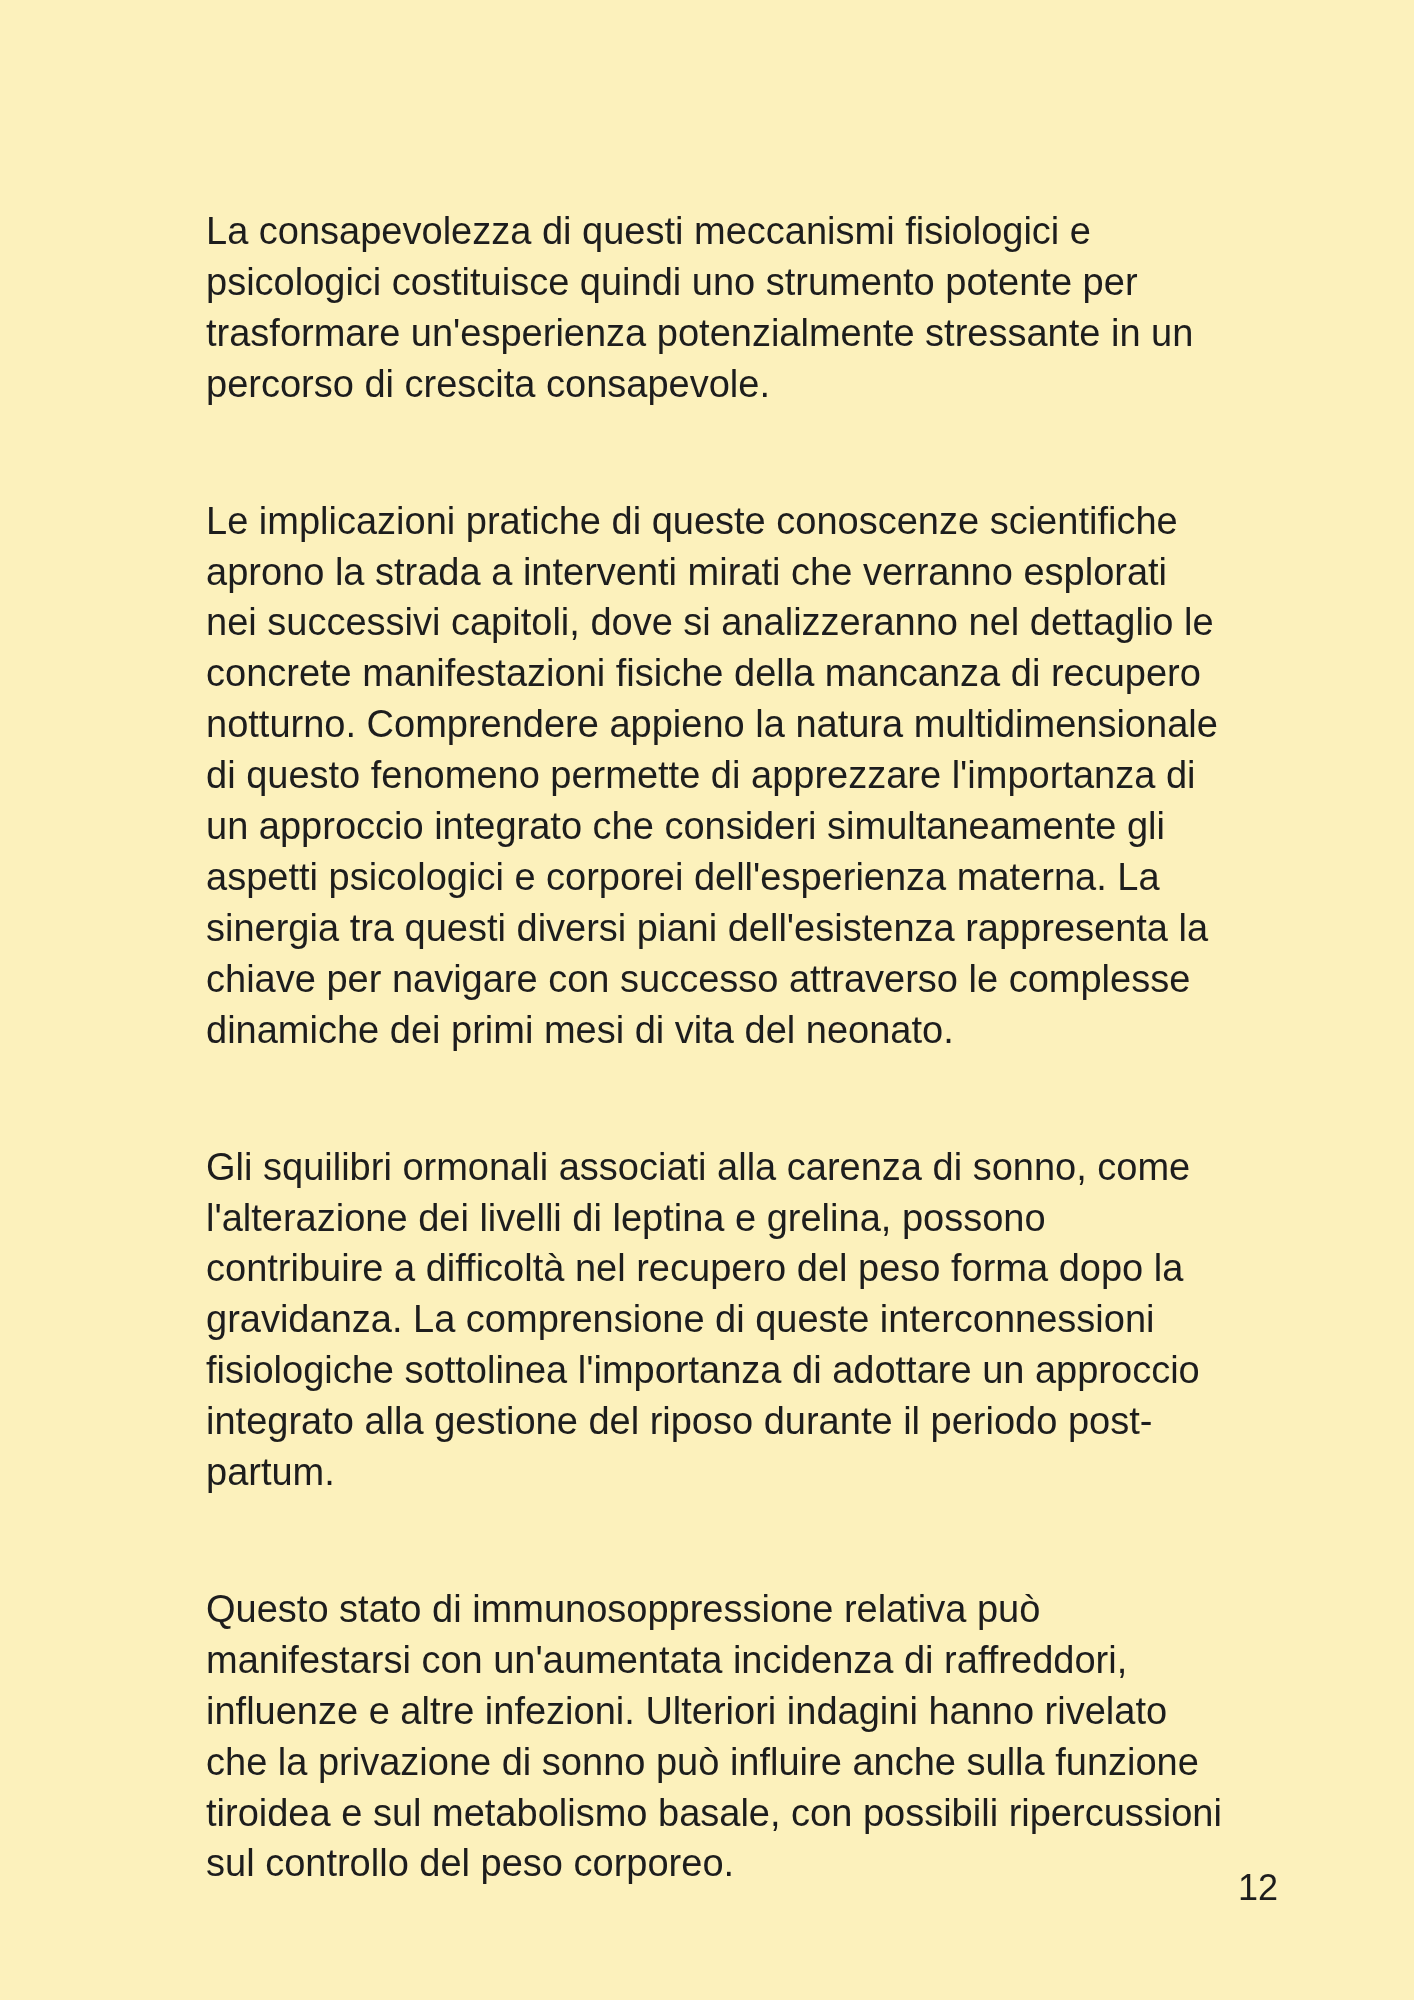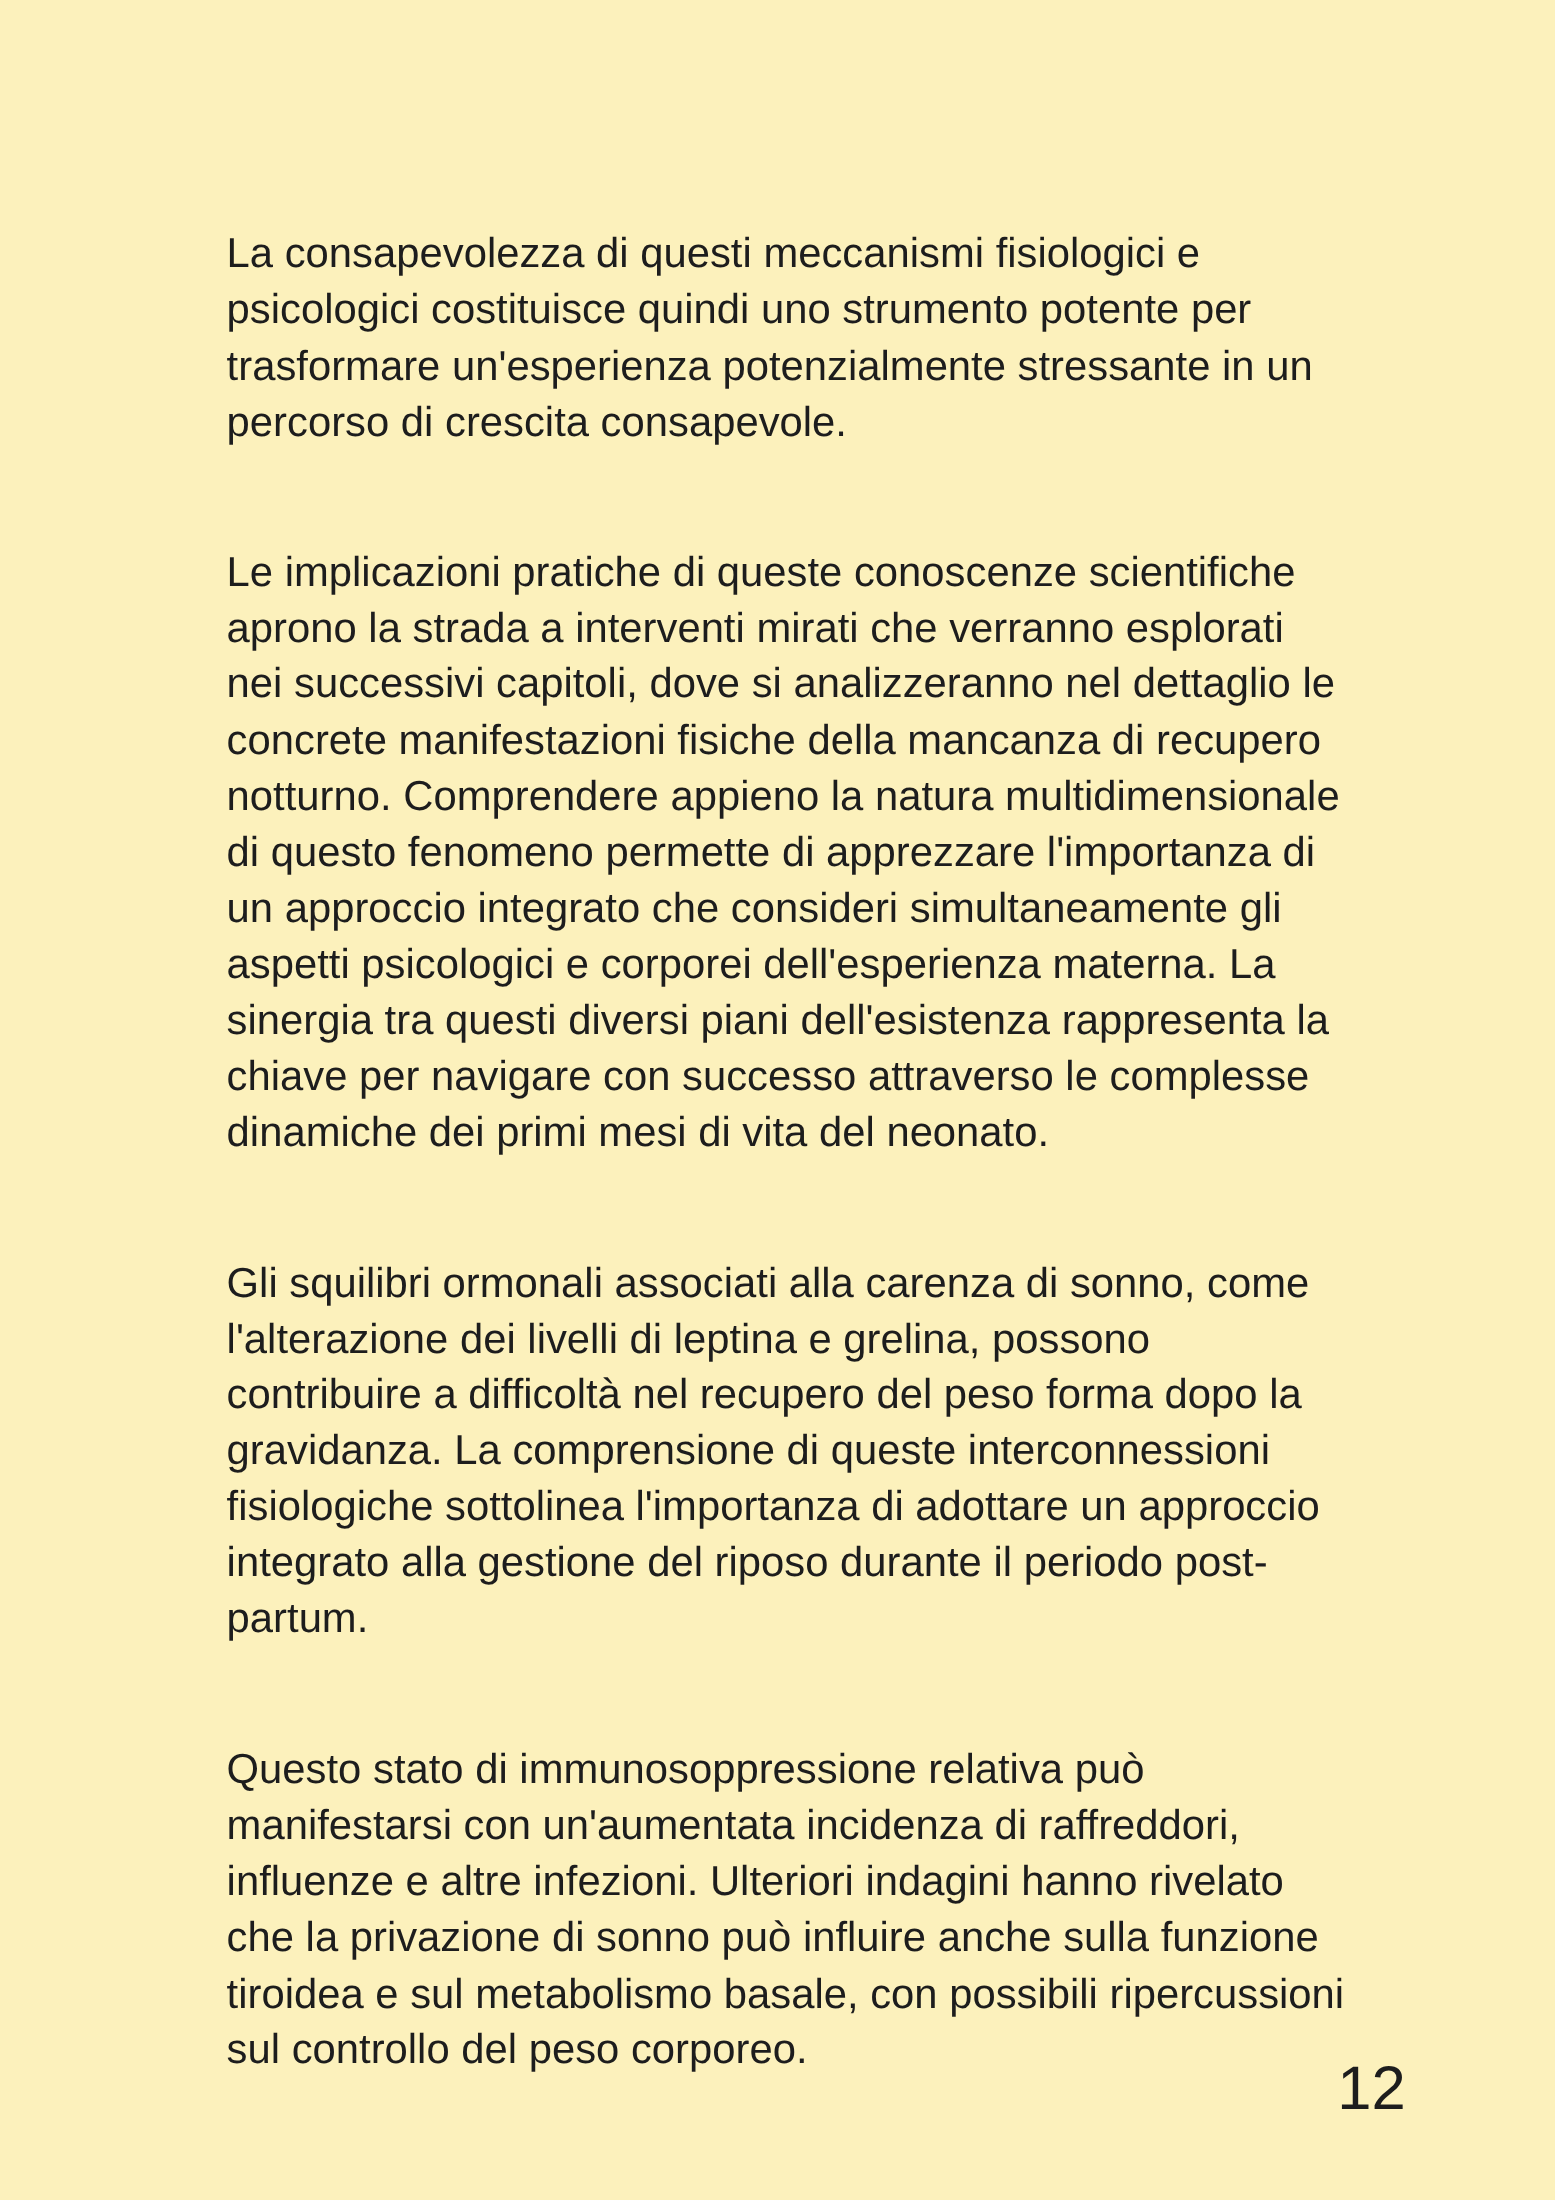--- a/index.html
+++ b/index.html
@@ -36,21 +36,21 @@
     text-align: left;
     word-spacing: normal;
   }
   .content p:last-child {
     margin-bottom: 0;
   }
   .page-number {
     position: absolute;
     top: 1822px;
     right: 152px;
-    font-size: 56px;
+    font-size: 36px;
     line-height: 1;
     color: var(--fg, #1D1D1D);
   }
 </style>
 </head>
 <body>
 
 <main class="page">
   <section class="content">
     <p>La consapevolezza di questi meccanismi fisiologici e psicologici costituisce quindi uno strumento potente per trasformare un'esperienza potenzialmente stressante in un percorso di crescita consapevole.</p>

